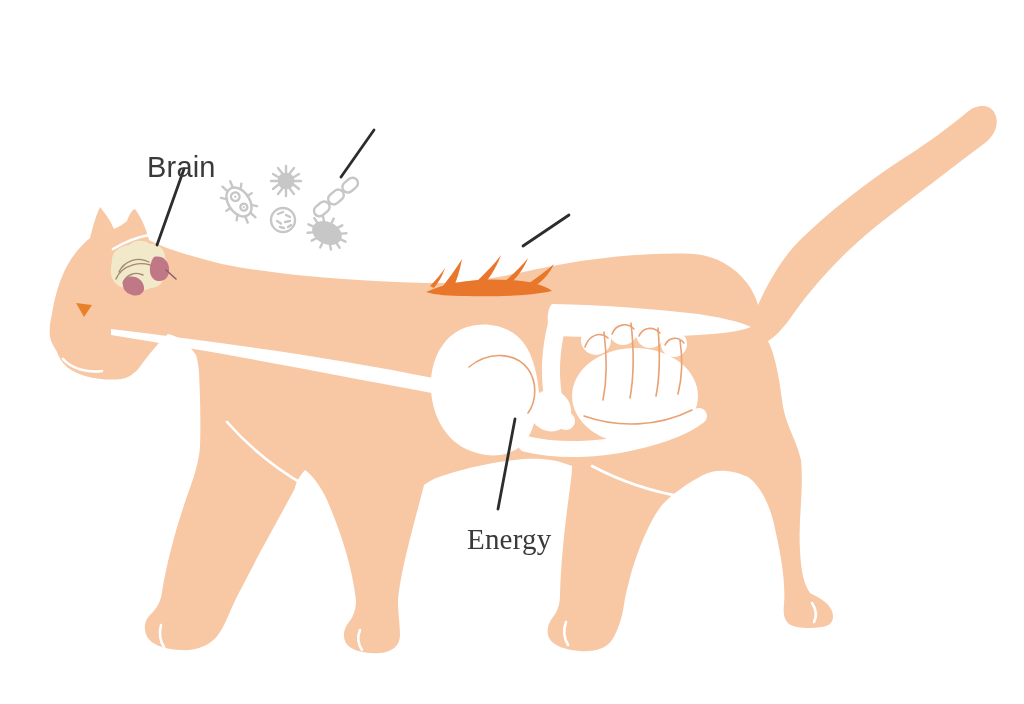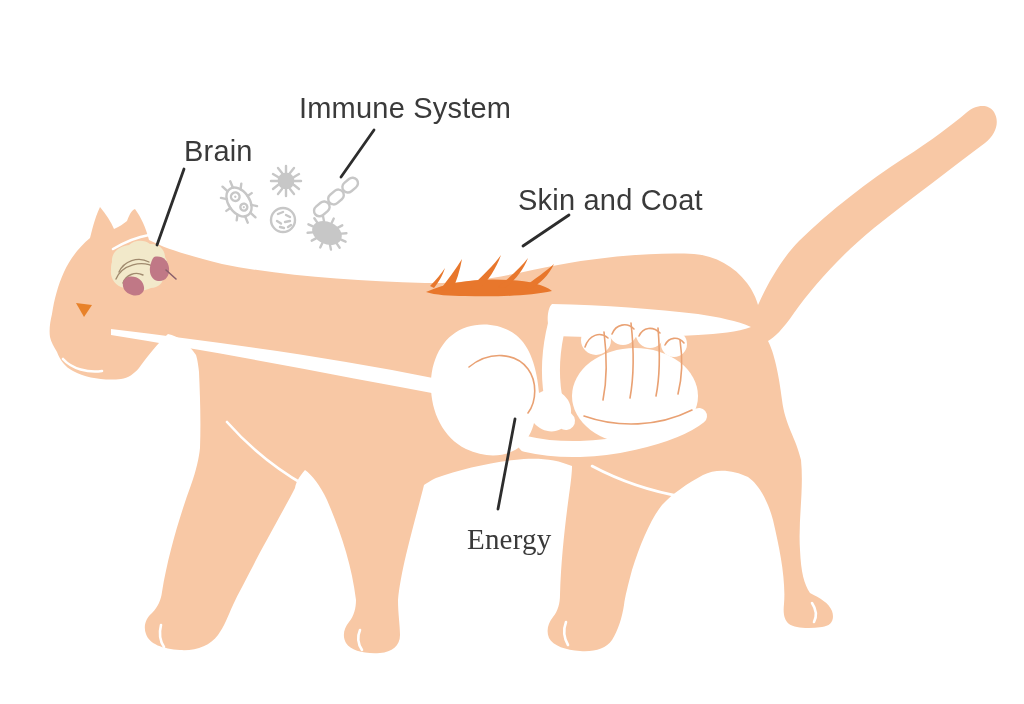--- a/index.html
+++ b/index.html
@@ -17,21 +17,21 @@
   .brain-cream{fill:var(--brain-cream,#f2e9ca);}
   .brain-line{fill:none;stroke:var(--brain-line,#a08a6e);stroke-width:1.4;stroke-linecap:round;}
   .brain-mauve{fill:var(--brain-mauve,#c07886);}
   .microbe-stroke{fill:none;stroke:var(--microbe-gray,#c7c7c7);stroke-width:2.4;stroke-linecap:round;}
   .microbe-fill{fill:var(--microbe-gray,#c7c7c7);}
   .microbe-spike{fill:none;stroke:var(--microbe-gray,#c7c7c7);stroke-width:2.4;stroke-linecap:round;}
   .pointer{fill:none;stroke:var(--pointer-line,#2d2d2d);stroke-width:2.8;stroke-linecap:round;}
 
   .label{position:absolute;color:var(--label-text,#3a3a3a);font-size:29px;line-height:1.05;
          white-space:nowrap;letter-spacing:0.2px;}
-  #label-brain{left:147px;top:136px;margin-left:37px;}
+  #label-brain{left:147px;top:152px;}
   #label-immune{left:299px;top:93px;}
   #label-skin{left:518px;top:185px;}
   #label-energy{left:467px;top:524px;font-family:Liberation Serif, serif;}
 </style>
 </head>
 <body>
 
 <div id="stage">
 
   <svg id="art" viewBox="0 0 1024 704" xmlns="http://www.w3.org/2000/svg">
@@ -215,16 +215,14 @@
 
     <g>
       <path class="pointer" d="M 184 169 L 157 245"></path>
       <path class="pointer" d="M 374 130 L 341 177"></path>
       <path class="pointer" d="M 569 215 L 523 246"></path>
       <path class="pointer" d="M 515 419 L 498 509"></path>
     </g>
   </svg>
 
   <div class="label" id="label-brain">Brain</div>
-  <div class="label" id="label-immune">Immune System</div>
-  <div class="label" id="label-skin">Skin and Coat</div>
   <div class="label" id="label-energy">Energy</div>
 </div>
 
 </body></html>

